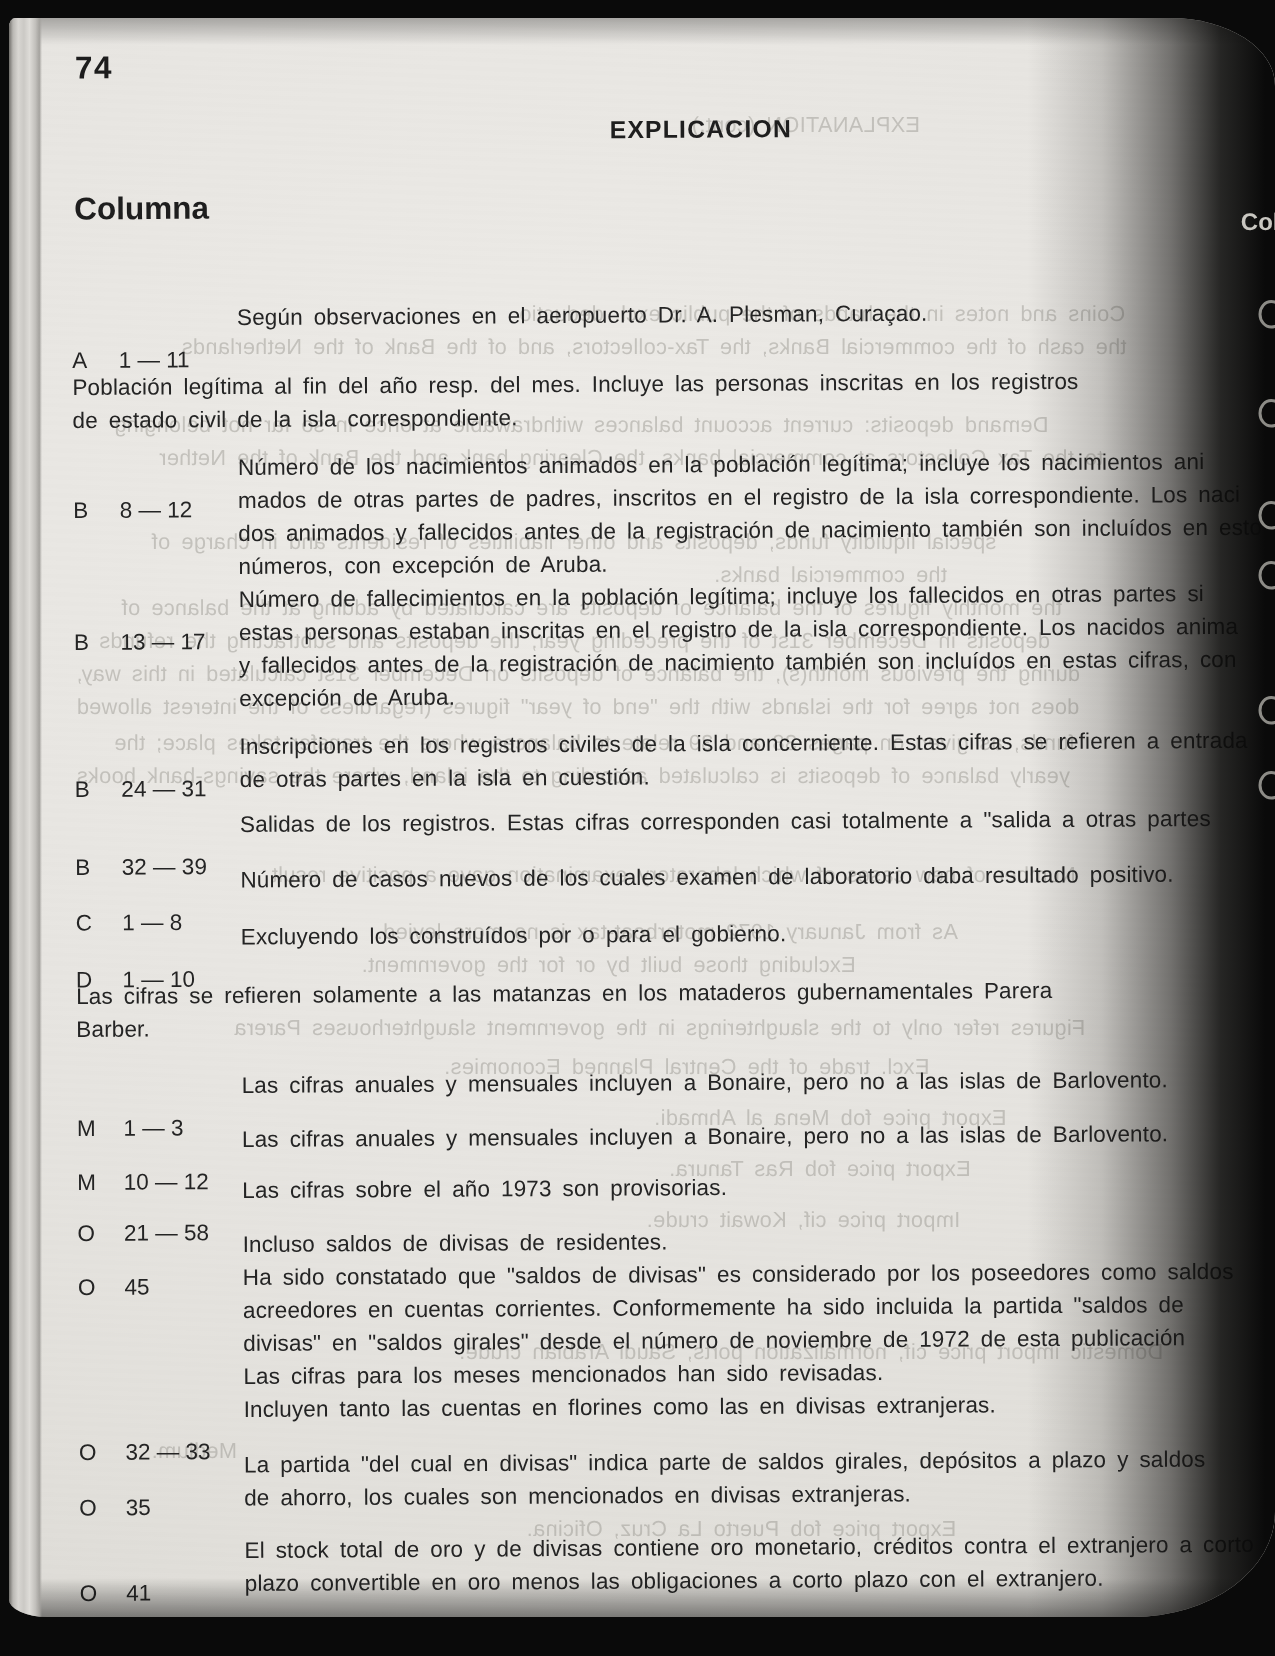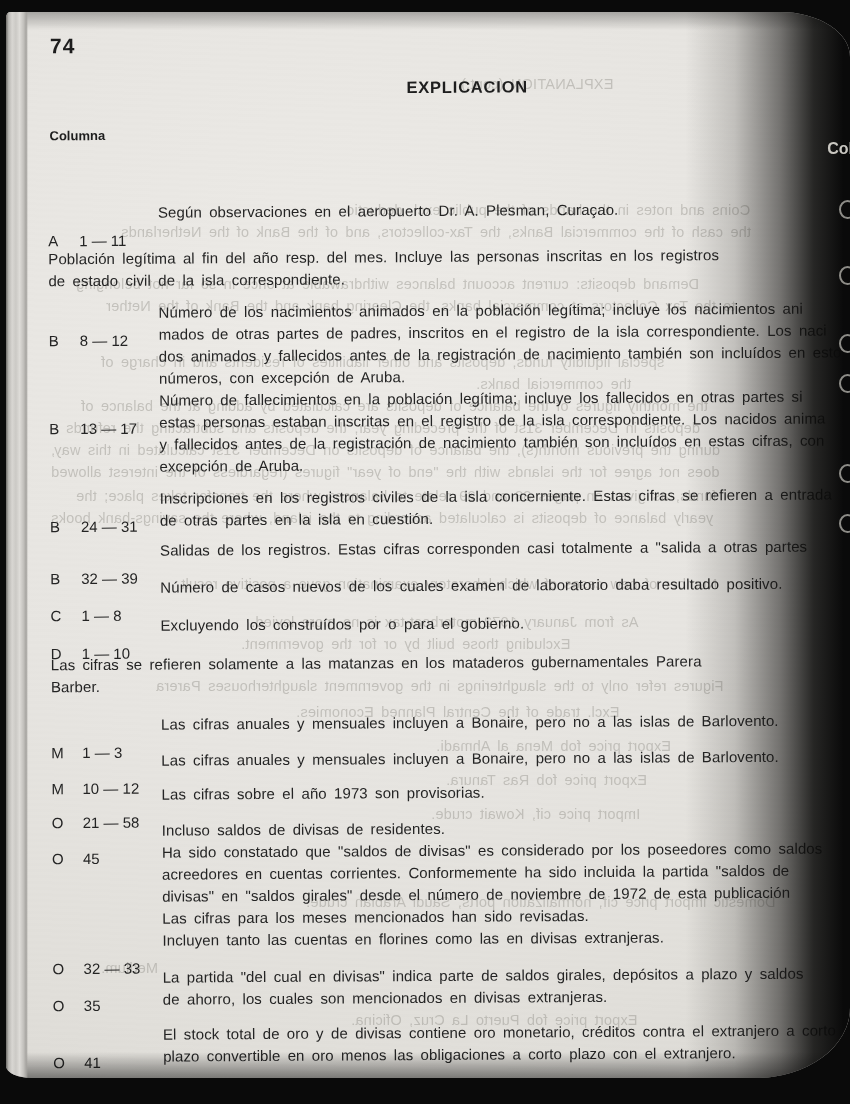--- a/index.html
+++ b/index.html
@@ -22,21 +22,21 @@
   .gutter-shadow{position:absolute;top:0;bottom:0;right:0;width:165px;z-index:3;pointer-events:none;
         background:linear-gradient(to right,rgba(25,24,22,0) 0%,rgba(25,24,22,.18) 30%,rgba(20,19,18,.55) 58%,rgba(12,12,11,.88) 78%,#0a0a0a 96%);}
   .content{position:absolute;inset:0;z-index:2;color:#242424;transform:rotate(-0.35deg);}
   .bleed-layer{position:absolute;inset:0;z-index:1;}
   .bt{position:absolute;transform:scaleX(-1);white-space:nowrap;color:#8f8d86;opacity:.42;
       font-size:14.5px;letter-spacing:.2px;word-spacing:3px;filter:blur(.5px);}
   .pageno{position:absolute;left:47px;top:20px;font-family:Liberation Sans, sans-serif;
       font-size:21px;font-weight:700;letter-spacing:1px;color:#1d1d1d;}
   .title{position:absolute;left:0;top:66px;width:100%;text-align:center;padding-left:84px;
       box-sizing:border-box;font-size:16.5px;font-weight:700;letter-spacing:.8px;color:#1e1e1e;}
-  .heading{position:absolute;left:46px;top:114px;font-size:13px;font-weight:700;color:#1e1e1e;}
+  .heading{position:absolute;left:46px;top:114px;font-size:21px;font-weight:700;color:#1e1e1e;}
   .row{position:absolute;left:44px;right:0;display:flex;font-size:15px;line-height:22px;}
   .code{width:110px;flex:0 0 110px;white-space:pre;color:#242424;margin-top:28px;}
   .letter{display:inline-block;width:31px;}
   .text{flex:1;min-width:0;}
   .ln{white-space:nowrap;word-spacing:3px;letter-spacing:.1px;}
   .hole{position:absolute;right:-6px;width:13px;height:15px;border:2.5px solid #aeaca6;
       border-radius:50%;z-index:4;opacity:.8;}
   .facing-frag{position:absolute;right:-3px;top:128px;z-index:4;color:#c9c7c1;
       font-size:16px;font-weight:700;}
   .grain{position:absolute;inset:0;z-index:1;pointer-events:none;opacity:.5;

